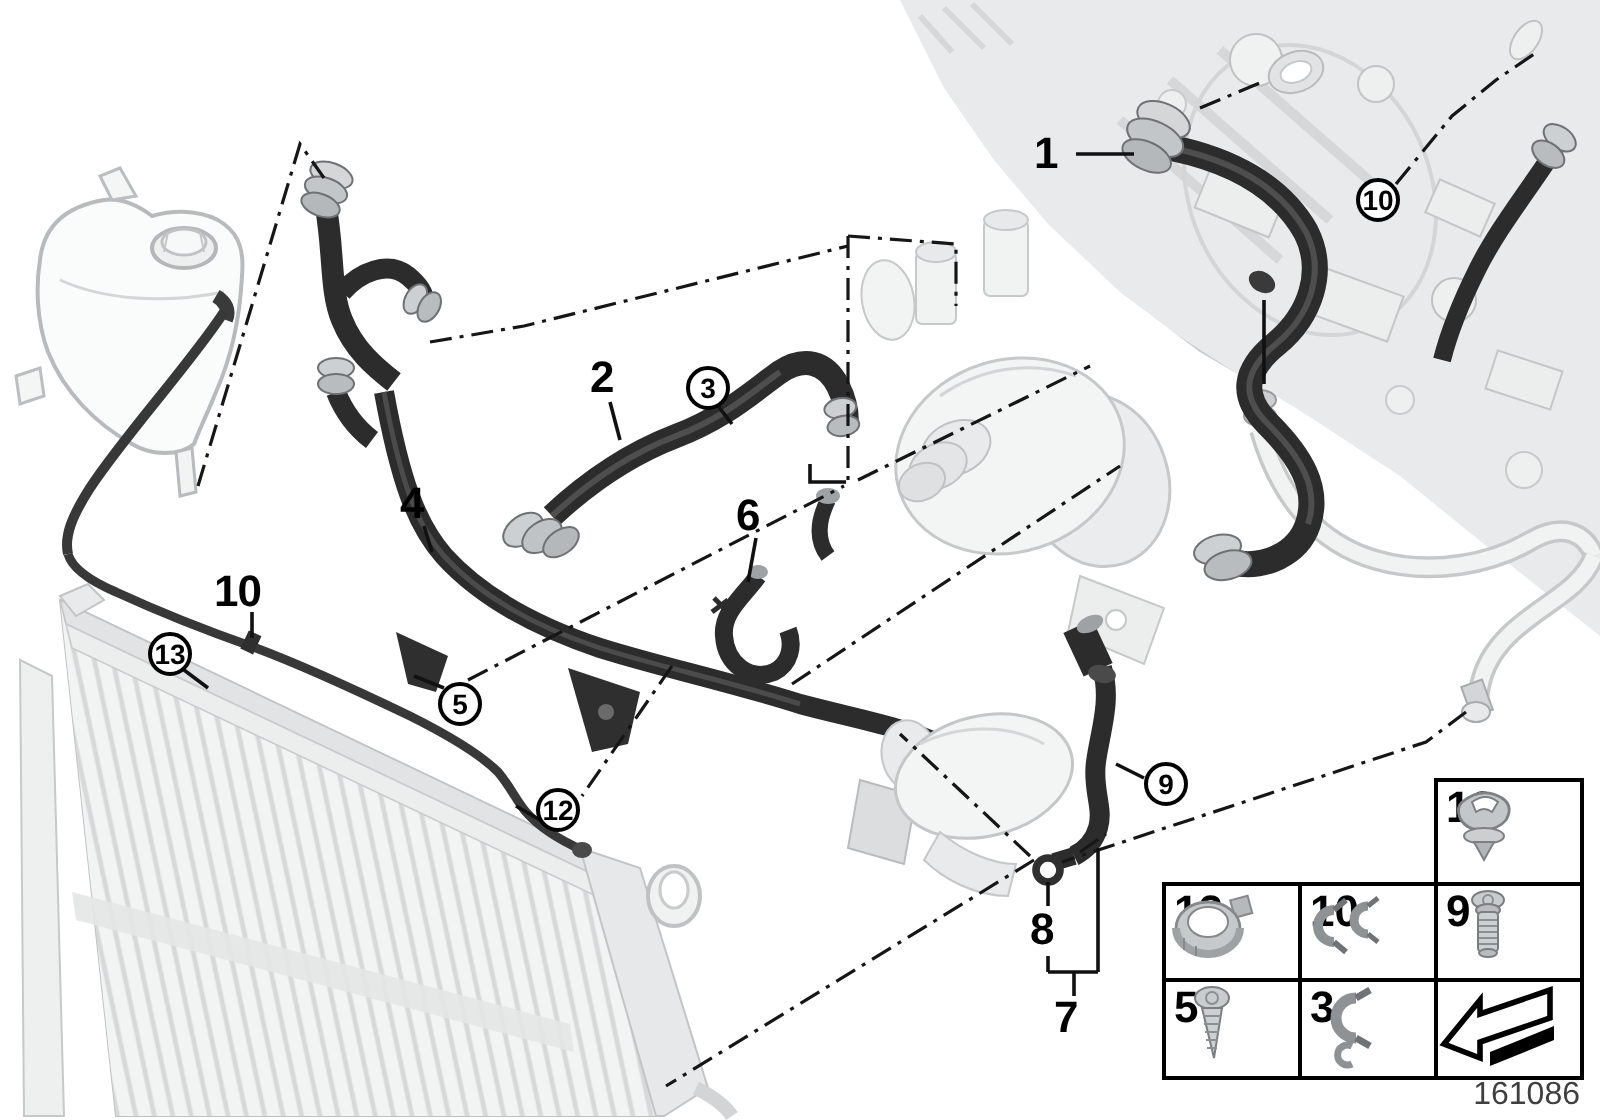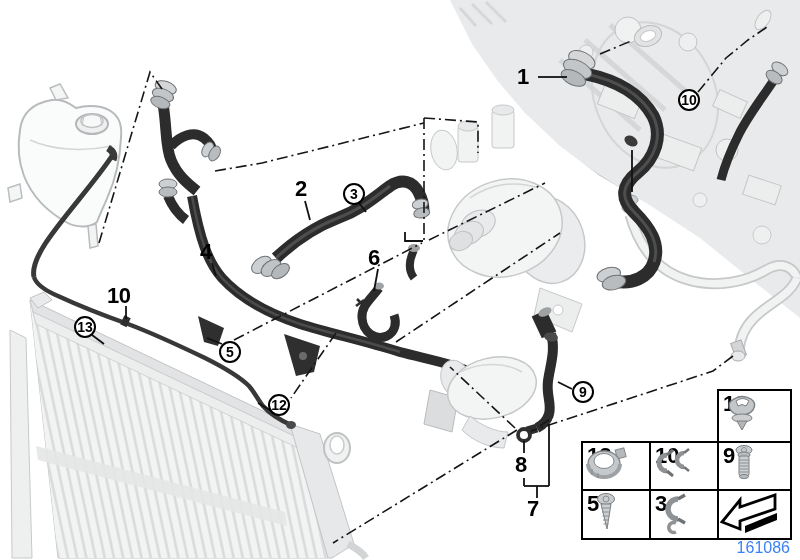--- a/index.html
+++ b/index.html
@@ -8,21 +8,21 @@
   .stage svg{position:absolute;left:0;top:0;}
   .callout{position:absolute;font:bold 22px "Liberation Sans",sans-serif;color:#000;
            letter-spacing:-0.5px;cursor:default;}
   .ccircle{position:absolute;width:22px;height:22px;border:2px solid #000;border-radius:50%;
            background:#fff;font:bold 14px/18px "Liberation Sans",sans-serif;text-align:center;
            box-sizing:border-box;color:#000;cursor:default;}
   .lcell{position:absolute;border:2px solid #000;background:#fff;box-sizing:border-box;}
   .lnum{position:absolute;left:4px;top:0;font:bold 22px "Liberation Sans",sans-serif;color:#000;}
   .licon{position:absolute;right:1px;bottom:1px;}
   .pn{position:absolute;left:690px;top:539px;width:100px;text-align:right;
-      font:16px "Liberation Sans",sans-serif;color:#3b82f6;}
+      font:16px "Liberation Sans",sans-serif;color:#404040;}
 </style>
 </head>
 <body>
 
 <div class="stage">
 
 <svg width="800" height="560" viewBox="0 0 800 560">
   <defs>
     <pattern id="fins" width="9" height="9" patternUnits="userSpaceOnUse" patternTransform="rotate(-12)">
       <rect width="9" height="9" fill="#f2f3f3"></rect>

